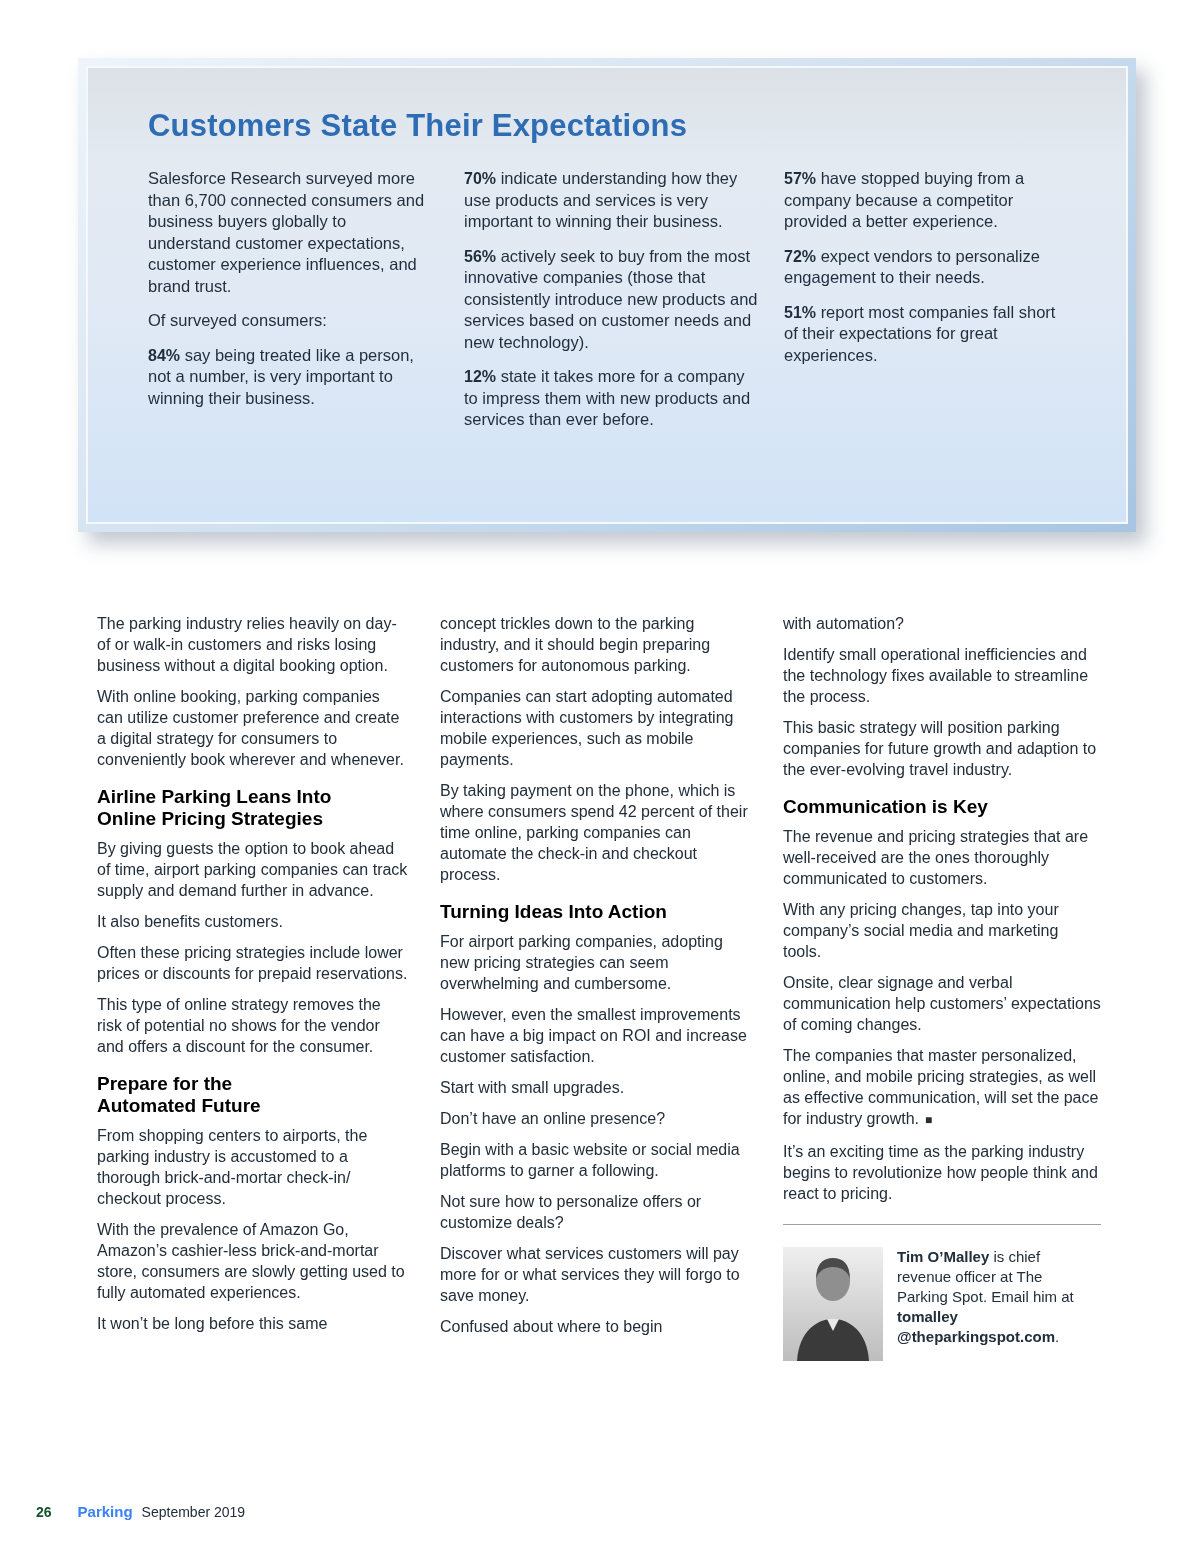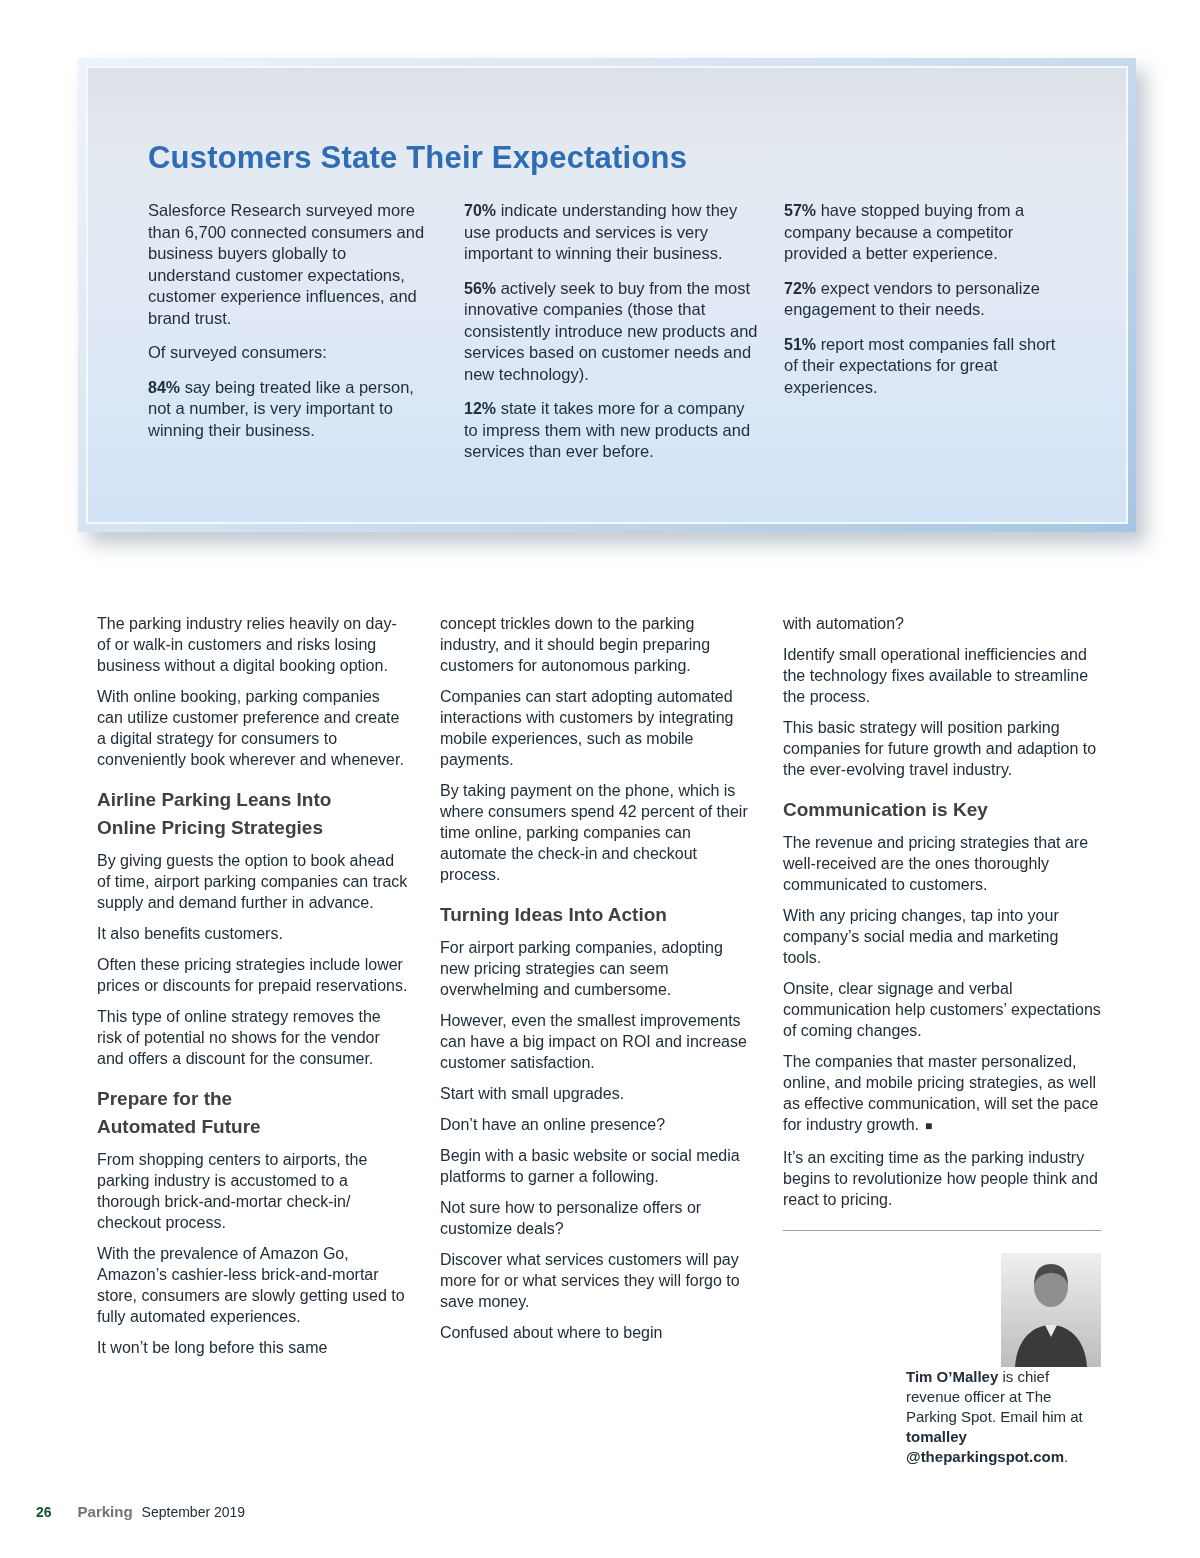--- a/index.html
+++ b/index.html
@@ -15,61 +15,61 @@
     position: absolute; left: 78px; top: 58px; width: 1058px; height: 474px;
     padding: 8px;
     background: linear-gradient(145deg, #eef4fa 0%, #d3e2f1 45%, #a6c5e2 100%);
     box-shadow: 10px 12px 18px rgba(40, 60, 90, 0.28);
   }
   .stats-inner {
     width: 100%; height: 100%;
     border: 2px solid #f5f9fd;
     background: linear-gradient(180deg, #dce1e8 0%, #e4eaf1 20%, #e0e9f5 55%, #d1e3f6 100%);
   }
-  .stats-content { padding: 72px 55px 0 60px; }
+  .stats-content { padding: 40px 55px 0 60px; }
   .stats-title {
     font-size: 31px; font-weight: bold; color: #2e6db4;
     letter-spacing: 0.2px;
   }
   .stats-cols { display: flex; margin-top: 24px; justify-content: flex-start; }
   .stats-col { font-size: 16.5px; line-height: 21.5px; color: #1f2d3d; }
   .col-a { width: 285px; margin-right: 31px; }
   .col-b { width: 294px; margin-right: 26px; }
   .col-c { width: 276px; }
   .box-p { margin-bottom: 13px; }
   .stat-num { font-size: 16px; font-weight: bold; color: #1f2d3d; margin-top: 12px; }
 
   
   .article { position: absolute; left: 97px; top: 613px; width: 1010px; display: flex; }
   .acol { width: 312px; margin-right: 31px; }
   .acol:last-child { width: 318px; margin-right: 0; }
   .ap { font-size: 16px; line-height: 21px; margin-bottom: 10px; color: #222e3a; }
   .ah {
-    font-size: 19px; line-height: 28px; font-weight: bold; color: #404040;
+    font-size: 19px; line-height: 22px; font-weight: bold; color: #000000;
     margin: 16px 0 8px 0; white-space: pre-line;
   }
   .endmark { font-size: 12px; margin-left: 6px; color: #222e3a; }
 
   
   .bio { margin-top: 20px; }
   .bio-divider { border-top: 1px solid #9aa0a8; margin-bottom: 22px; width: 100%; }
-  .bio-row { display: flex; align-items: flex-end; flex-direction: column; }
+  .bio-row { display: flex; align-items: flex-start; }
   .bio-photo {
     width: 100px; height: 114px; flex: 0 0 auto;
     background: linear-gradient(180deg, #e8e8e8 0%, #cfcfcf 100%);
     overflow: hidden;
   }
   .bio-photo svg { display: block; width: 100%; height: 100%; }
   .bio-text { font-size: 15px; line-height: 20px; margin-left: 14px; width: 195px; color: #222e3a; }
   .b { font-weight: bold; }
 
   
   .footer { position: absolute; left: 36px; top: 1503px; font-size: 14px; }
   .pagenum { font-weight: bold; color: #14532d; }
-  .mag { font-weight: bold; color: #737373; margin-left: 26px; font-size: 15px; }
+  .mag { font-weight: bold; color: #3b82f6; margin-left: 26px; font-size: 15px; }
   .date { margin-left: 9px; color: #222e3a; }
 </style>
 </head>
 <body>
 
 <div class="stats-box">
   <div class="stats-inner">
     <div class="stats-content">
       <h1 class="stats-title">Customers State Their Expectations</h1>
       <div class="stats-cols">

